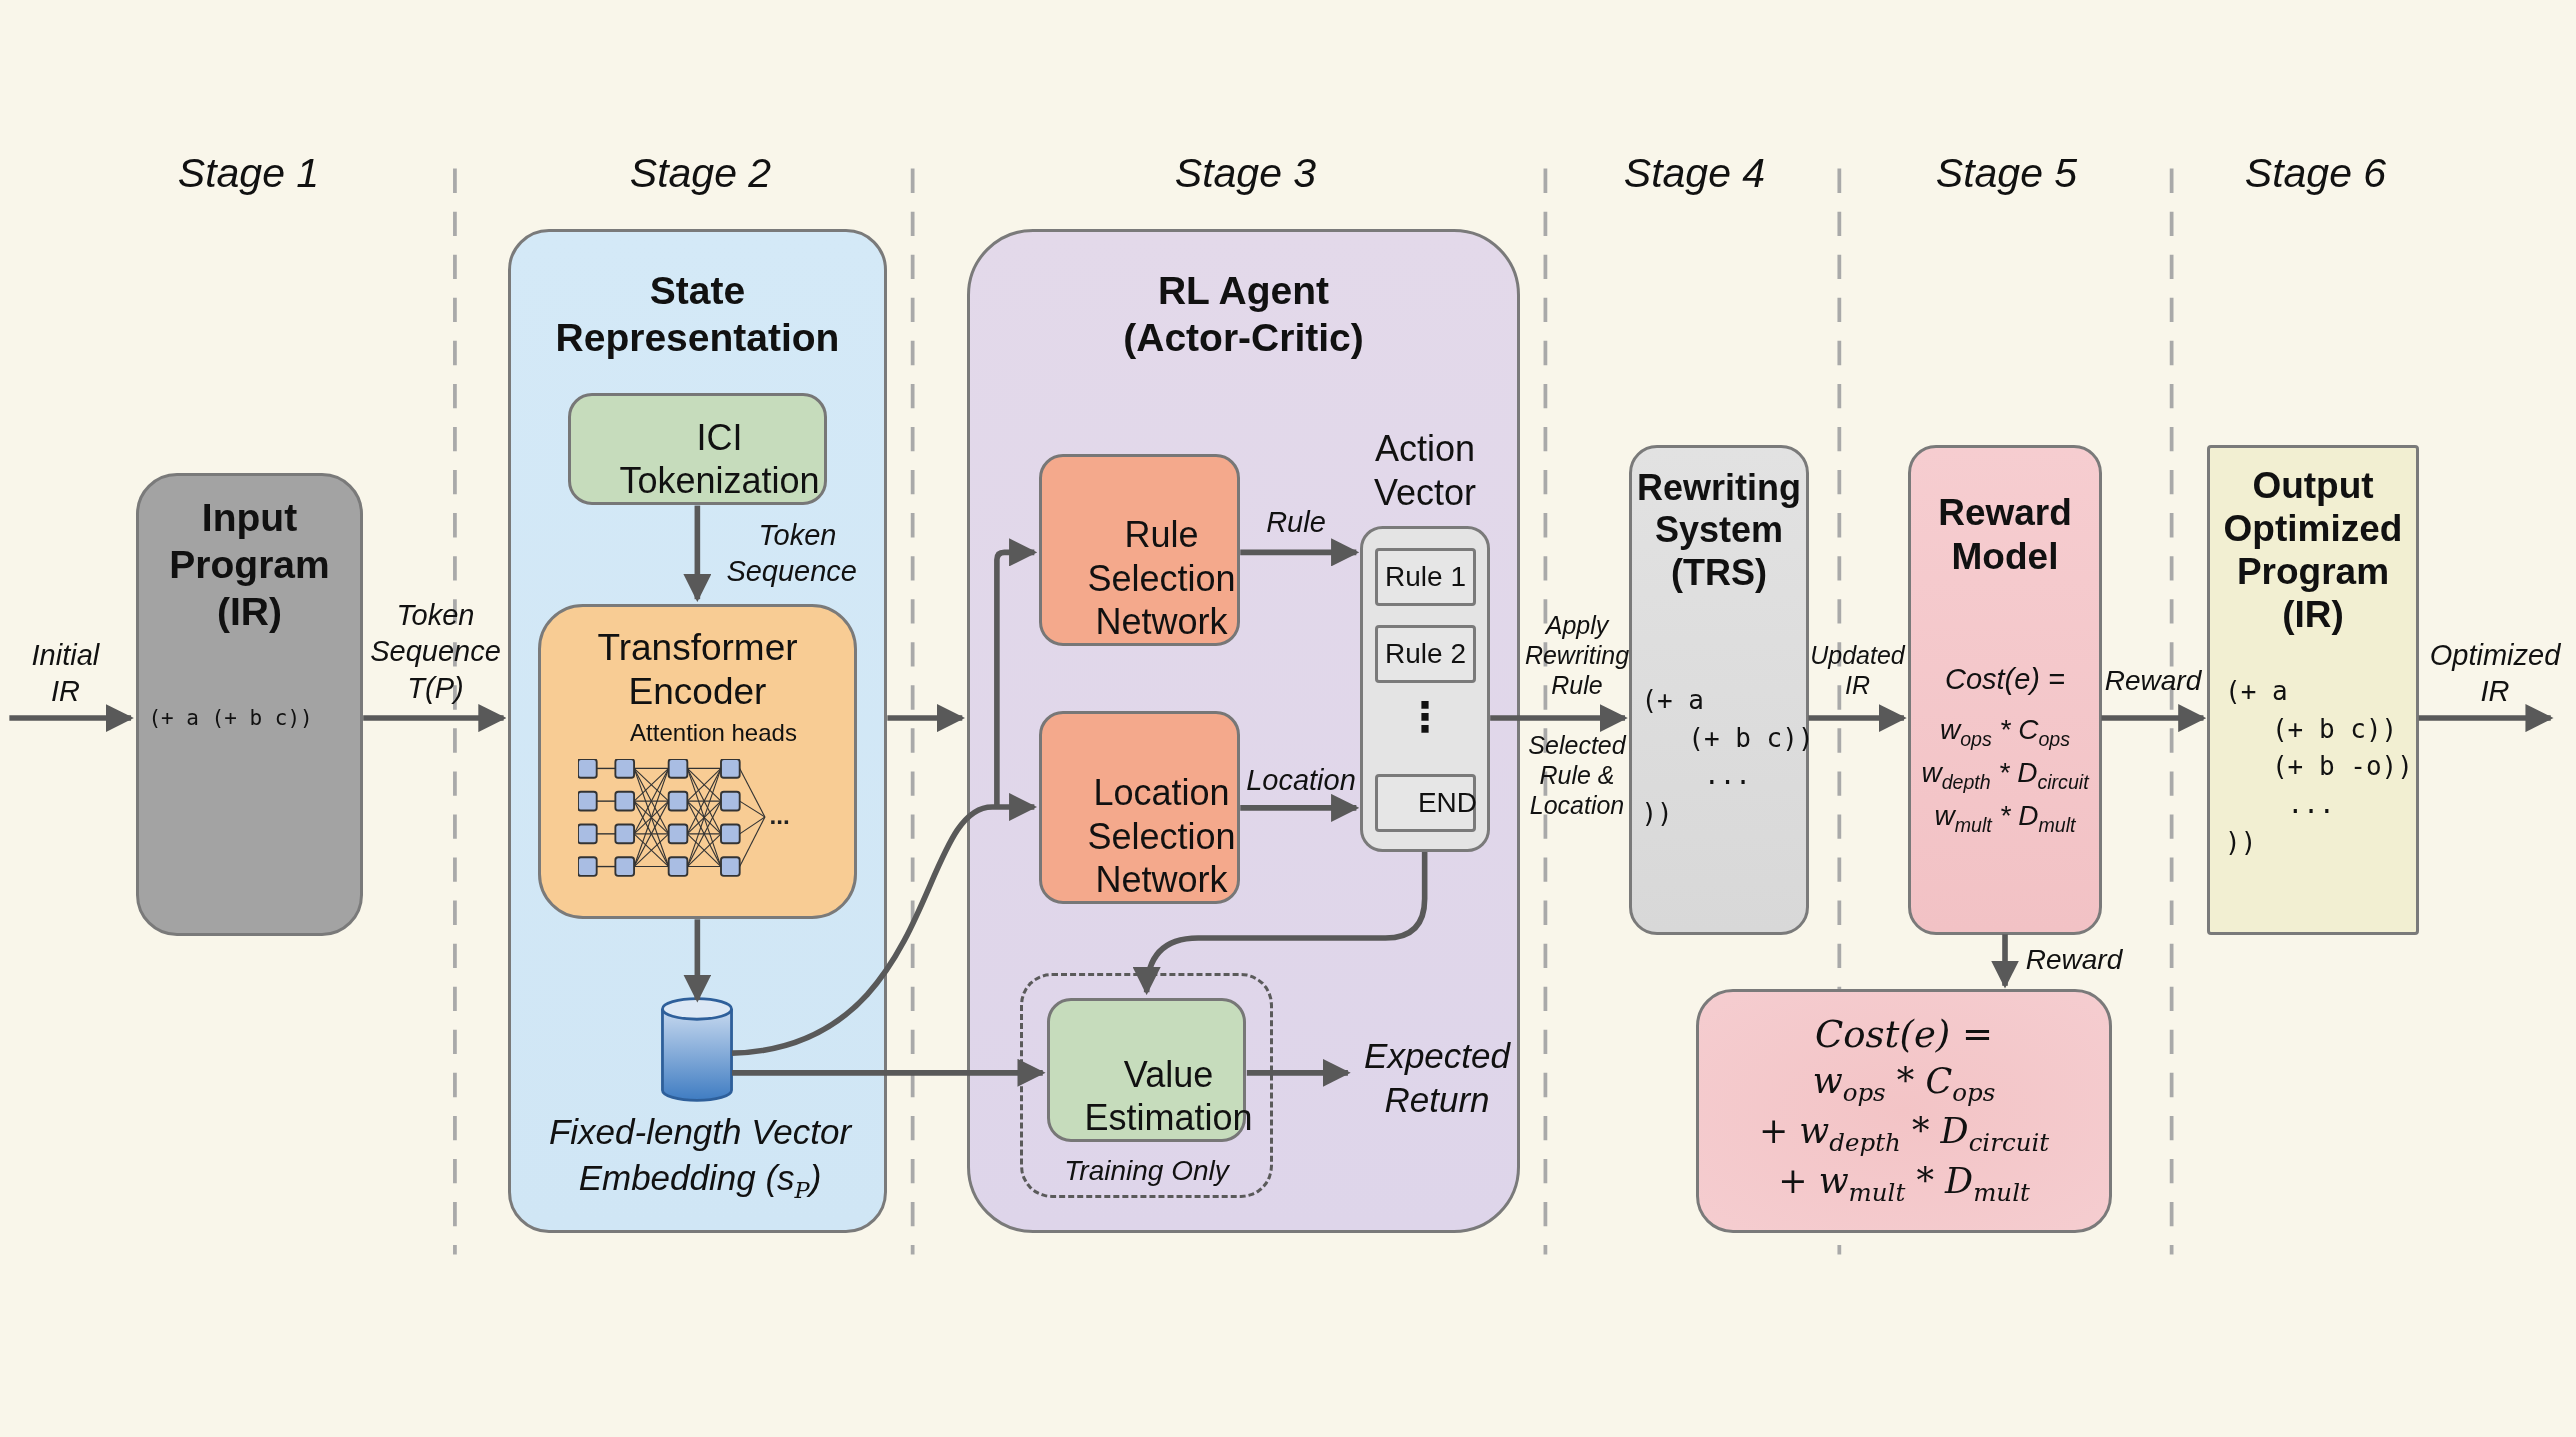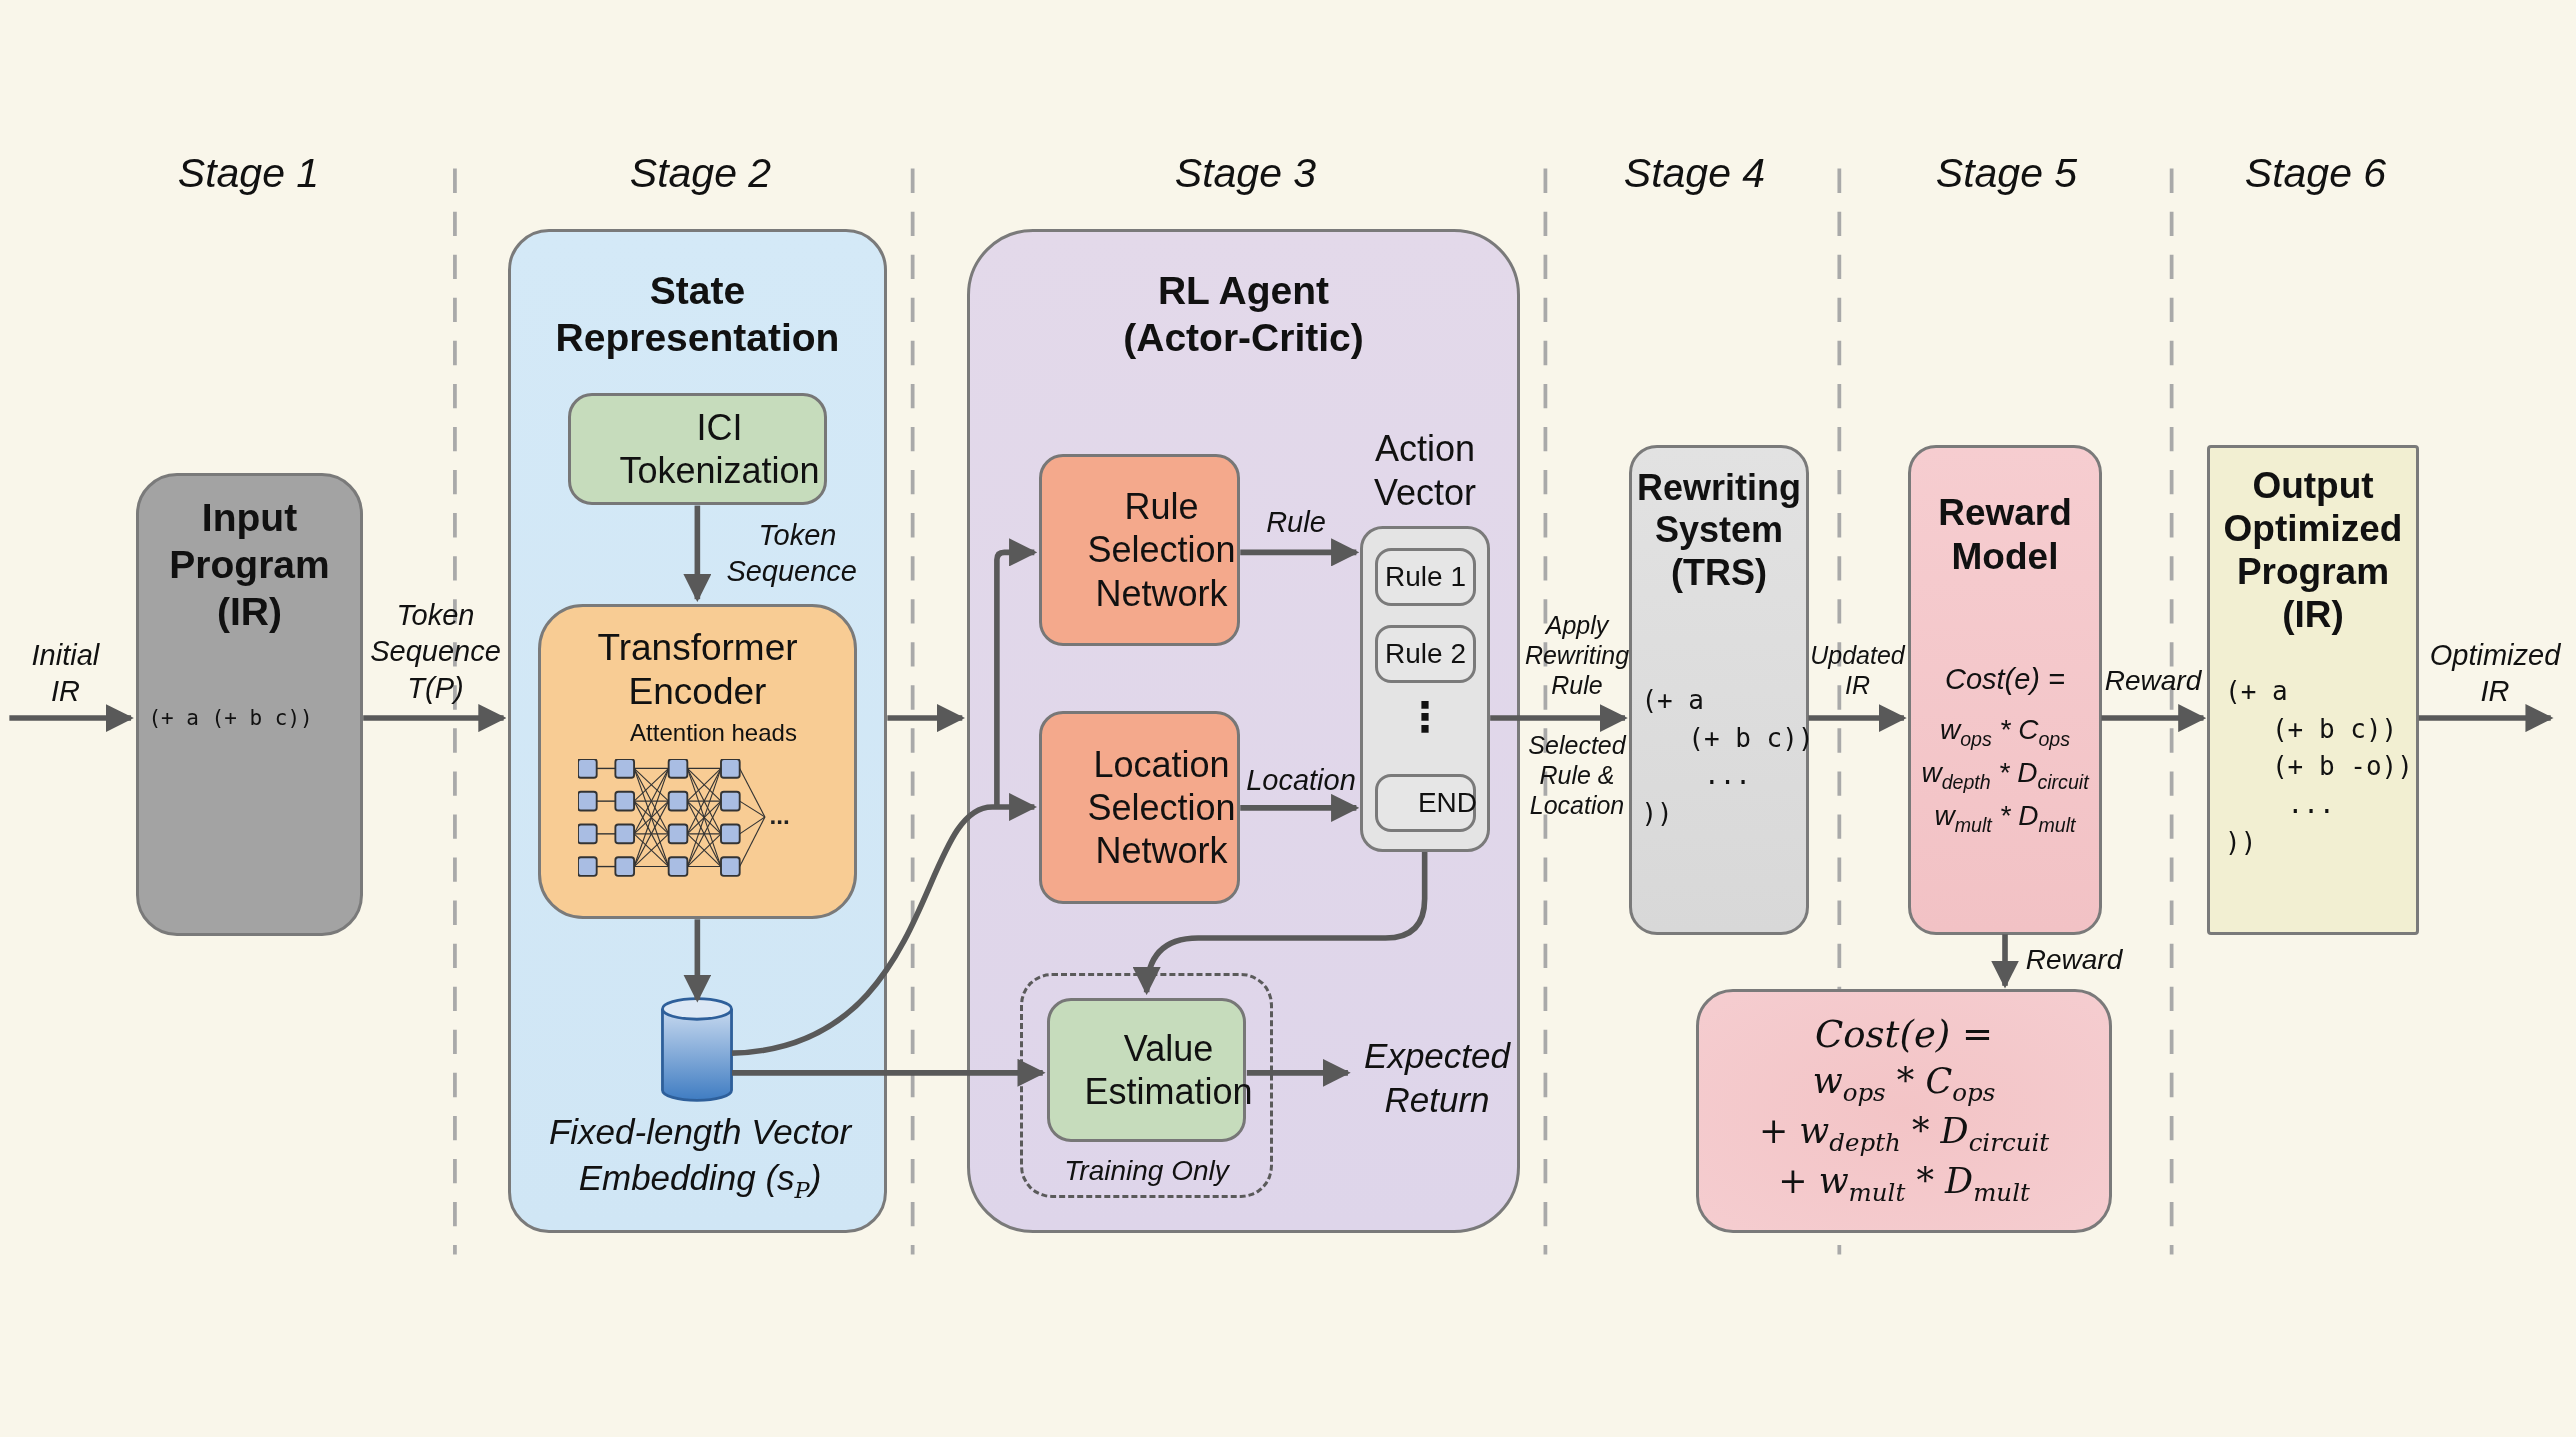--- a/index.html
+++ b/index.html
@@ -5,24 +5,24 @@
   html, body { margin:0; padding:0; }
   body { width:2576px; height:1438px; background:#f9f6ea; position:relative; overflow:hidden;
          font-family:"Liberation Sans", "DejaVu Sans", sans-serif; color:#111; }
   .abs { position:absolute; }
   svg.layer { position:absolute; left:0; top:0; }
   .stage { position:absolute; font-style:italic; font-size:41px; text-align:center; width:281px; }
   .box { position:absolute; border:3.7px solid #7a7a7a; box-sizing:border-box; border-radius:41px; }
   .title { font-weight:bold; font-size:39px; text-align:center; line-height:1.2; }
   .btitle { font-weight:bold; font-size:37px; text-align:center; line-height:1.18; }
   .inner { position:absolute; border:3.7px solid #777; box-sizing:border-box; border-radius:24px;
-           display:flex; align-items:center; justify-content:center; text-align:center; font-size:36px; line-height:1.2;padding-left:44px; }
+           display:flex; align-items:flex-end; justify-content:center; text-align:center; font-size:36px; line-height:1.2;padding-left:44px; }
   .lbl { position:absolute; font-style:italic; font-size:29px; text-align:center; line-height:1.25; }
   .mono { font-family:"DejaVu Sans Mono", "Liberation Mono", monospace; font-size:21px; white-space:pre; line-height:1.45; position:absolute; }
-  .ruleitem { position:absolute; left:12px; width:101px; height:58px; border:3.7px solid #7a7a7a; border-radius:16px;
+  .ruleitem { position:absolute; left:12px; width:101px; height:58px; border:3.7px solid #7a7a7a; border-radius:4px;
               background:#e6e6e6; box-sizing:border-box; display:flex; align-items:center; justify-content:center; font-size:28px; }
   .formula { position:absolute; font-style:italic; text-align:center; width:100%; }
   .formula sub { font-size:0.7em; }
   .serif { font-family:"DejaVu Serif", "Liberation Serif", serif; }
 </style>
 </head>
 <body>
 
 <svg class="layer" width="2576" height="1438" viewBox="0 0 2752 1536">
   <defs>

